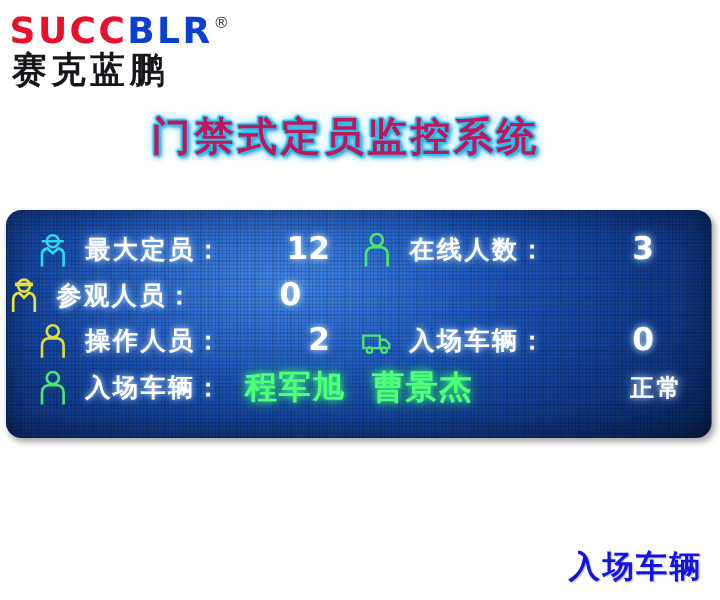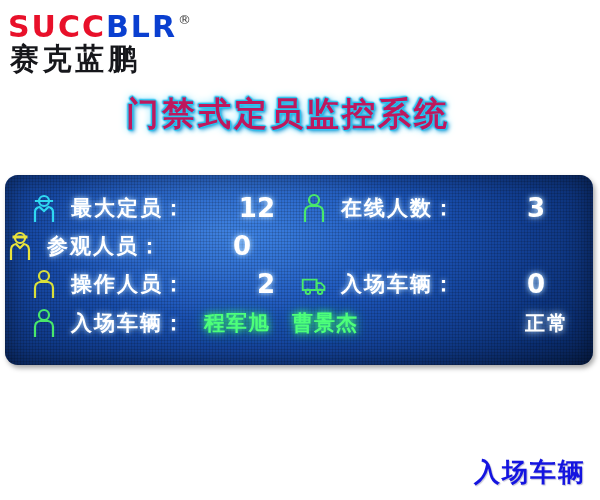--- a/index.html
+++ b/index.html
@@ -170,21 +170,21 @@
 
   
   .led-row-wide { height: 40px; }
   .names-wrap {
     display: flex;
     align-items: center;
     flex: 1 1 auto;
     margin-left: 18px;
   }
   .led-name {
-    font-size: 21px;
+    font-size: 27px;
     font-weight: bold;
     letter-spacing: 1px;
     color: #4dff7a;
     font-family: "DejaVu Sans", "Liberation Sans", sans-serif;
     text-shadow: 0 0 6px rgba(70,255,120,0.95), 0 0 13px rgba(40,220,90,0.6);
     margin-right: 22px;
     white-space: nowrap;
   }
   #status-badge {
     margin-left: auto;

